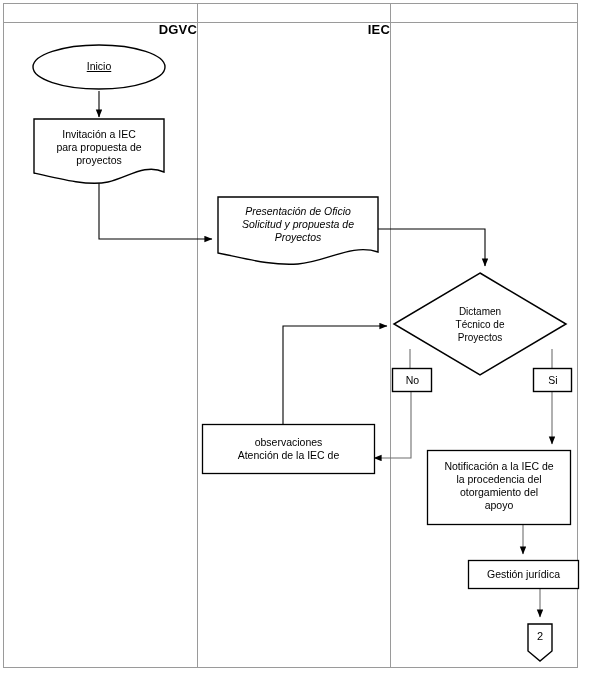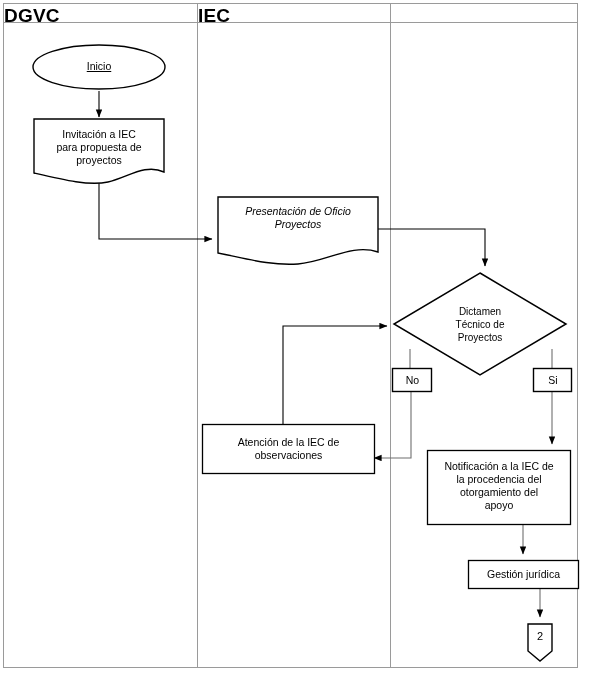--- a/index.html
+++ b/index.html
@@ -21,25 +21,25 @@
   }
   #svg-layer {
     position: absolute;
     left: 0;
     top: 0;
     width: 590px;
     height: 676px;
   }
   .lane-header {
     position: absolute;
-    top: 6px;
+    top: 20px;
     height: 19px;
     line-height: 19px;
-    text-align: left;
-    font-size: 19px;
+    text-align: right;
+    font-size: 13px;
     font-weight: bold;
     letter-spacing: 0.2px;
   }
   .node-label {
     position: absolute;
     text-align: center;
     font-size: 10.5px;
     line-height: 13px;
     color: #000;
     pointer-events: none;
@@ -125,36 +125,37 @@
   </div>
 
   <div class="node-label" style="left:36px; top:128px; width:126px;">
     <div>Invitación a IEC</div>
     <div>para propuesta de</div>
     <div>proyectos</div>
   </div>
 
   <div class="node-label" style="left:221px; top:205px; width:154px;font-style:italic;">
     <div>Presentación de Oficio</div>
+    <div>Solicitud y propuesta de</div>
     <div>Proyectos</div>
   </div>
 
   <div class="node-label small" style="left:436px; top:305px; width:88px;">
     <div>Dictamen</div>
     <div>Técnico de</div>
     <div>Proyectos</div>
   </div>
 
   <div class="node-label" style="left:393px; top:374px; width:39px;">No</div>
 
   <div class="node-label" style="left:534px; top:374px; width:38px;">Si</div>
 
   <div class="node-label" style="left:206px; top:436px; width:165px;">
+    <div>observaciones</div>
     <div>Atención de la IEC de</div>
-    <div>observaciones</div>
   </div>
 
   <div class="node-label" style="left:430px; top:460px; width:138px;">
     <div>Notificación a la IEC de</div>
     <div>la procedencia del</div>
     <div>otorgamiento del</div>
     <div>apoyo</div>
   </div>
 
   <div class="node-label" style="left:470px; top:568px; width:107px;">

